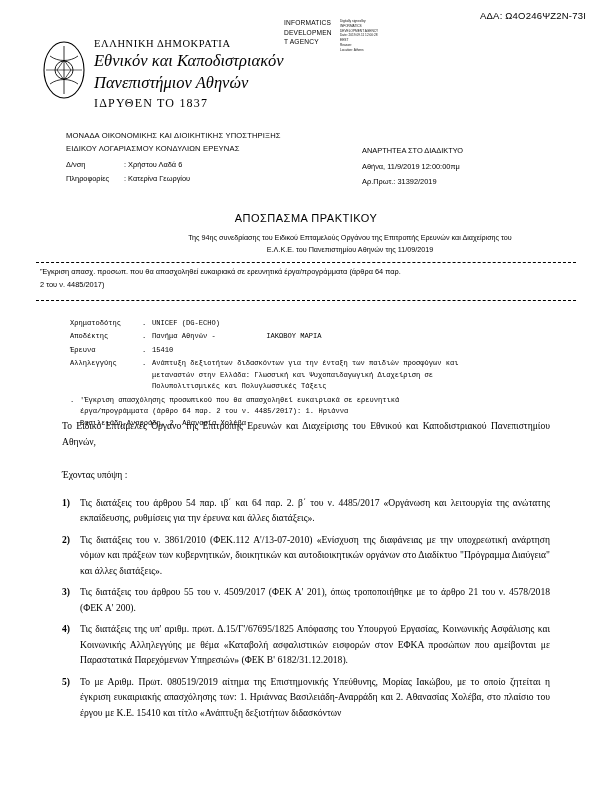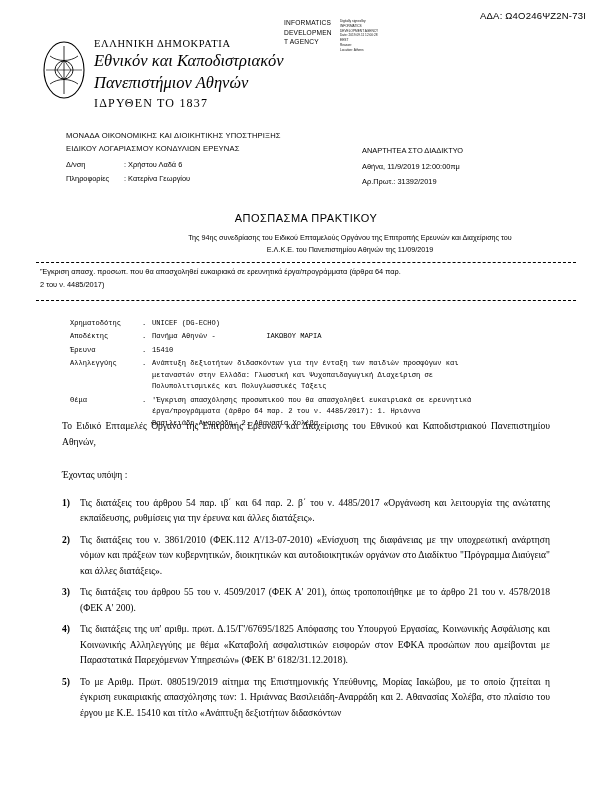--- a/index.html
+++ b/index.html
@@ -323,21 +323,20 @@
       <div class="fkey">Αλληλεγγύης</div>
       <div class="fdot">.</div>
       <div class="fval">
         <div>Ανάπτυξη δεξιοτήτων διδασκόντων για την ένταξη των παιδιών προσφύγων και</div>
         <div>μεταναστών στην Ελλάδα: Γλωσσική και Ψυχοπαιδαγωγική Διαχείριση σε</div>
         <div>Πολυπολιτισμικές και Πολυγλωσσικές Τάξεις</div>
       </div>
     </div>
 
     <div class="frow">
-      <div class="fkey">Θέμα</div>
       <div class="fdot">.</div>
       <div class="fval">
         <div>'Έγκριση απασχόλησης προσωπικού που θα απασχοληθεί ευκαιριακά σε ερευνητικά</div>
         <div>έργα/προγράμματα (άρθρο 64 παρ. 2 του ν. 4485/2017): 1. Ηριάννα</div>
         <div>Βασιλειάδη-Αναρράδη, 2. Αθανασία Χολέβα</div>
       </div>
     </div>
 
   </div>
 

